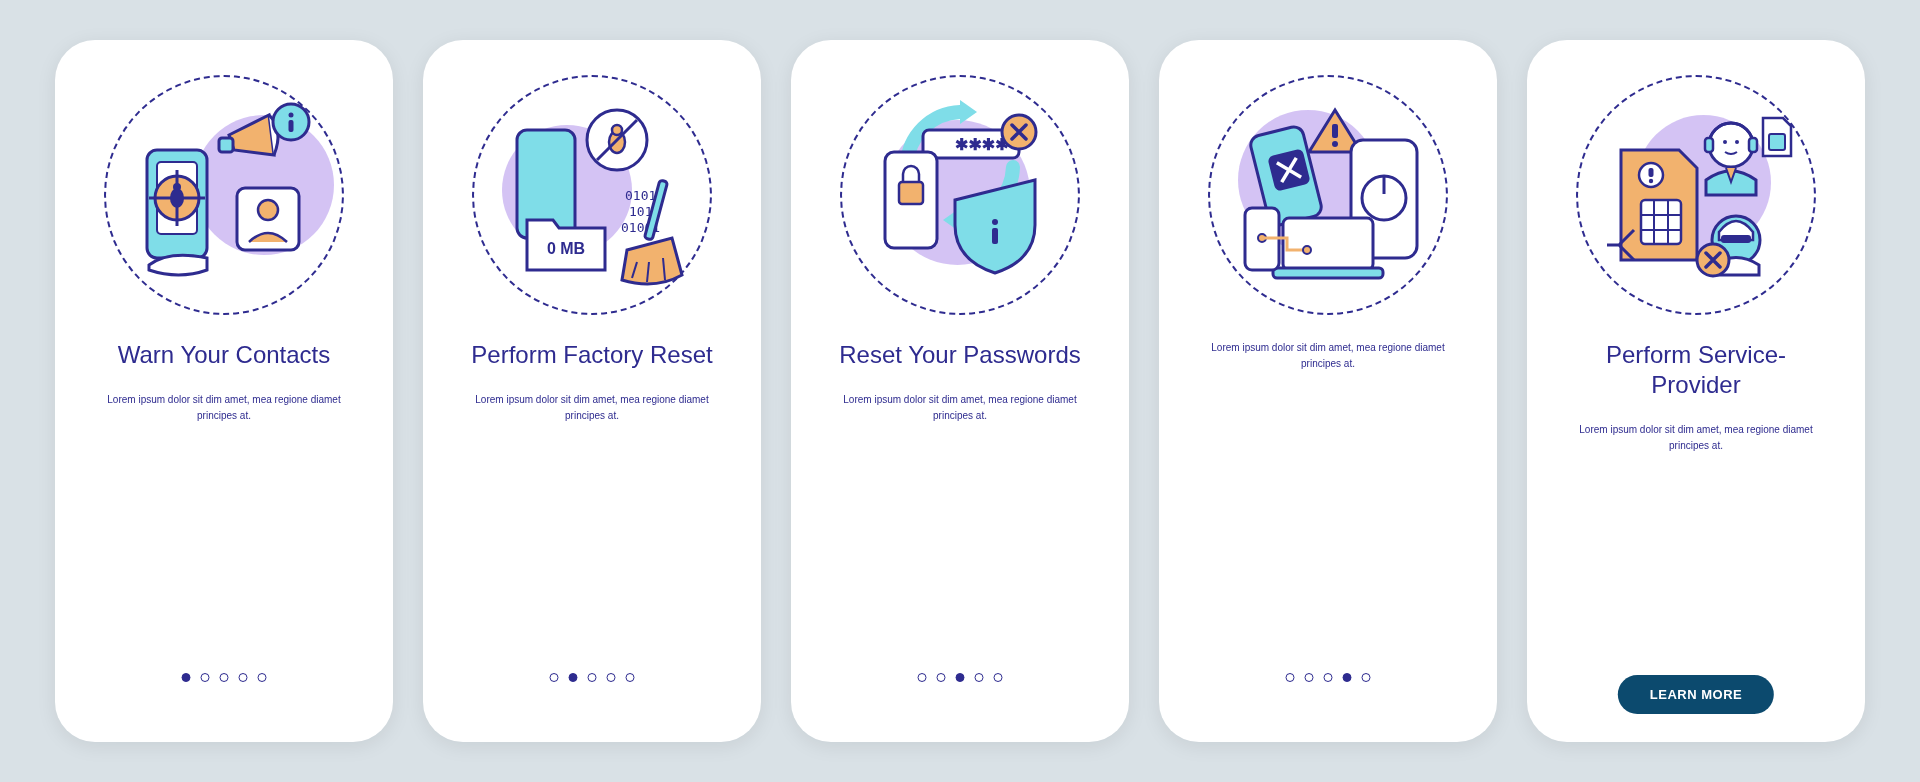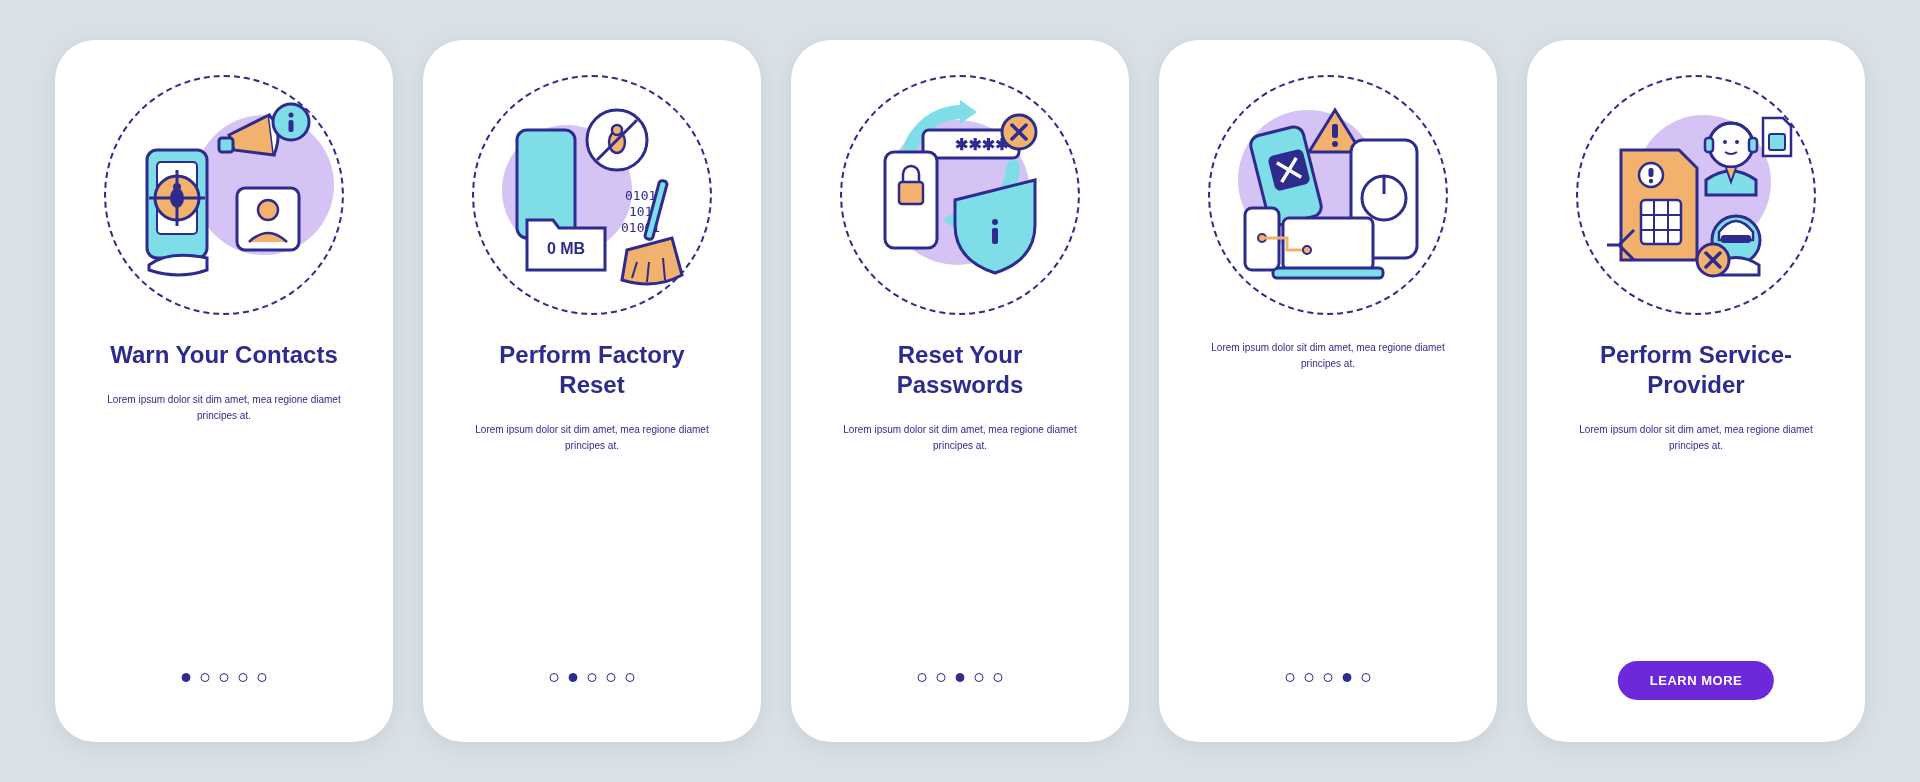--- a/index.html
+++ b/index.html
@@ -50,21 +50,21 @@
     border-radius: 50%;
     opacity: 0.85;
   }
   .icon-svg {
     position: relative;
     z-index: 2;
   }
   .title {
     color: #2e2b8f;
     font-size: 24px;
-    font-weight: 700;
+    font-weight: 400;
     text-align: center;
     line-height: 1.25;
     margin-bottom: 22px;
     max-width: 250px;
   }
   .body {
     color: #2e2b8f;
     font-size: 10px;
     text-align: center;
     line-height: 1.55;
@@ -83,24 +83,24 @@
     height: 9px;
     border-radius: 50%;
     border: 1.5px solid #2e2b8f;
     background: transparent;
   }
   .dot.active {
     background: #2e2b8f;
   }
   .cta {
     position: absolute;
-    bottom: 42px;
+    bottom: 28px;
     left: 50%;
     transform: translateX(-50%);
-    background: #6d28d9;
+    background: #0c4a6e;
     color: #fff;
     font-weight: 800;
     font-size: 13px;
     letter-spacing: 0.5px;
     padding: 12px 32px;
     border-radius: 999px;
     border: none;
     cursor: pointer;
   }
 </style>

